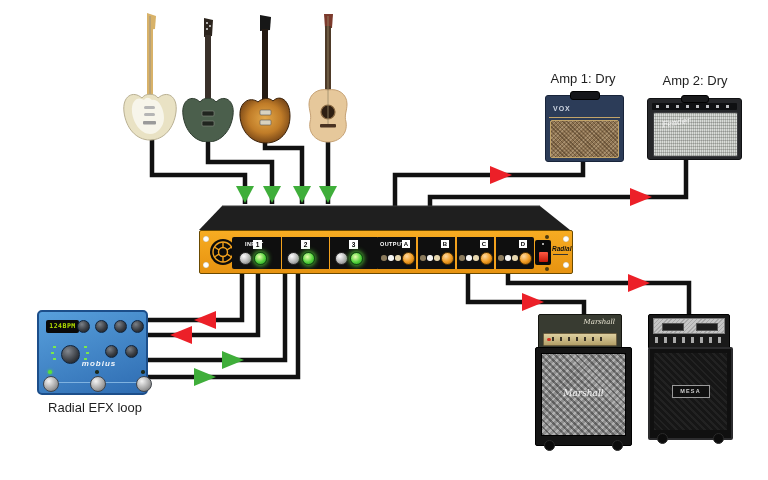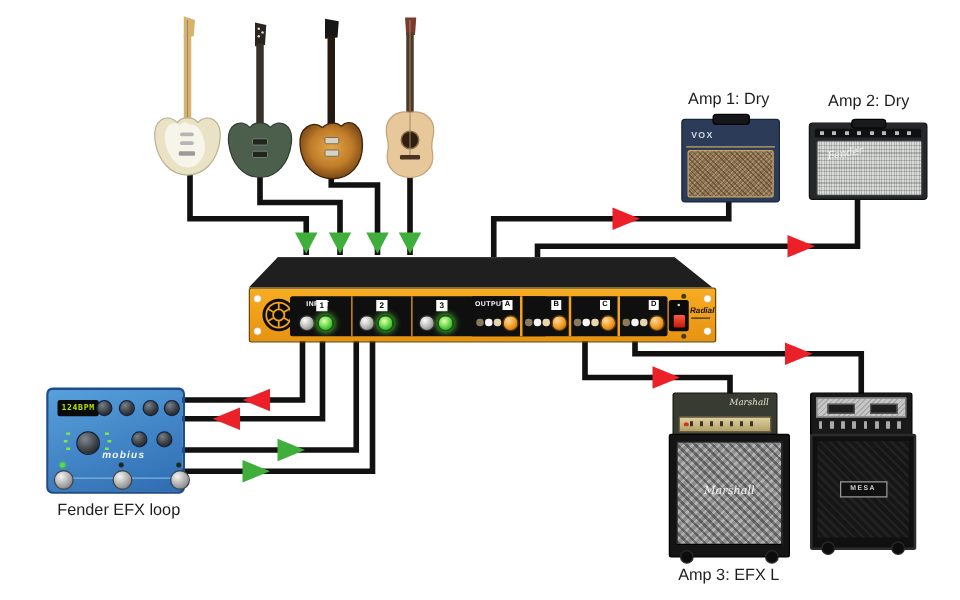--- a/index.html
+++ b/index.html
@@ -364,16 +364,15 @@
   </div>
   <div class="mesa-cab">
     <div class="mesa-grille"></div>
     <div class="mesa-badge">MESA</div>
     <div class="caster" style="left:7px;bottom:-6px;"></div>
     <div class="caster" style="right:7px;bottom:-6px;"></div>
   </div>
 
   <div class="lbl" style="left:537px;top:71px;width:92px;">Amp 1: Dry</div>
   <div class="lbl" style="left:648px;top:73px;width:94px;">Amp 2: Dry</div>
-  <div class="lbl" style="left:528px;top:452px;width:110px;">Amp 3: EFX L</div>
-  <div class="lbl" style="left:33px;top:400px;width:124px;">Fender EFX loop</div>
+  <div class="lbl" style="left:33px;top:400px;width:124px;">Radial EFX loop</div>
 
 </div>
 
 </body></html>

